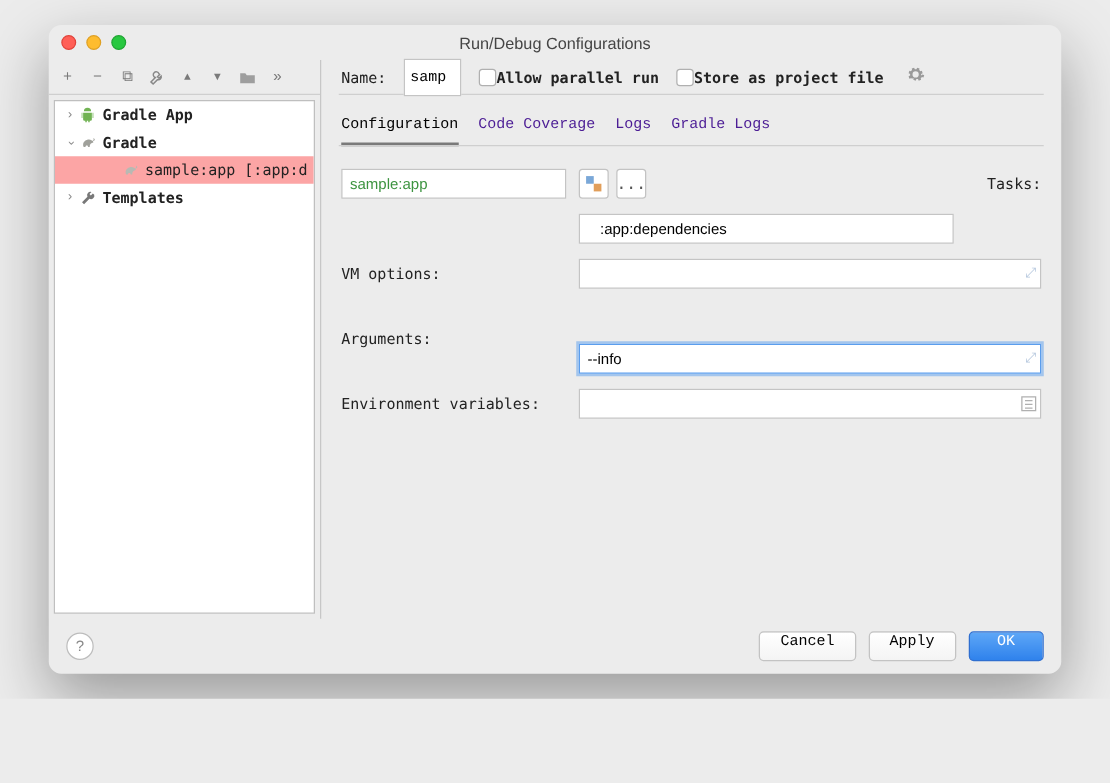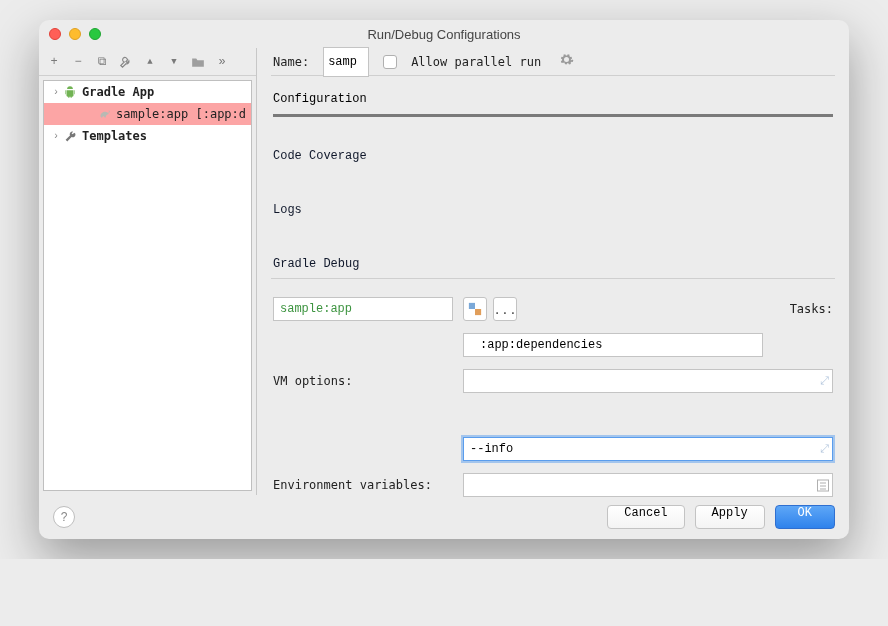--- a/index.html
+++ b/index.html
@@ -114,54 +114,54 @@
     height: 20px;
     border: 1px solid #c4c4c4;
     background: #fff;
     padding: 14px 4px;
     font-family: inherit;
     font-size: 12px;
   }
   .checkbox {
     display: inline-flex;
     align-items: center;
-    gap: 14px;
+    gap: 0;
+    font-weight: bold;
   }
   .checkbox .box {
     width: 14px; height: 14px;
     border: 1px solid #b0b0b0;
     border-radius: 3px;
     background: #fff;
   }
   .gear2 { color:#9a9a9a; margin-left:4px; }
   .tabs {
     display: flex;
-    gap: 32px;
+    gap: 16px;
     padding: 16px 2px 0 2px;
-    flex-direction: column;
-  }
-  .tab { cursor: pointer; padding-bottom: 8px; color:#0f172a; }
+  }
+  .tab { cursor: pointer; padding-bottom: 8px; color:#4c1d95; }
   .tab.active { border-bottom: 3px solid #7a7a7a; color:#000; }
   .tabunderline { border-top:1px solid #cfcfcf; margin-top:-1px; }
   .form {
     padding: 18px 2px 0 2px;
     display: grid;
     grid-template-columns: 180px 1fr auto;
     column-gap: 10px;
     row-gap: 12px;
     align-items: center;
   }
   .form label { color:#222; }
   .txt {
     width: 100%;
     height: 24px;
     border: 1px solid #c4c4c4;
     background: #fff;
     padding: 0 6px;
-    font-family: Liberation Mono, monospace;
+    font-family: Liberation Sans, sans-serif;
     font-size: 12px;
   }
   .txt.green { color: #3d9440; }
   .txt.focused { border: 1px solid #5a9ded; box-shadow: 0 0 0 2px rgba(90,157,237,0.5); outline:none; }
   .expand-btn {
     position: absolute;
     right: 4px;
     top: 50%;
     transform: translateY(-50%);
     color: #b6c8de;
@@ -258,20 +258,29 @@
         <div class="tree">
           <div class="tree-row">
             <span class="arrow">›</span>
             <span class="node-icon android-icon">
               <svg width="14" height="14" viewBox="0 0 24 24" fill="#71b353">
                   <path d="M6 9h12v9a2 2 0 0 1-2 2h-1v2h-2v-2h-2v2H9v-2H8a2 2 0 0 1-2-2V9zm1-2a5 5 0 0 1 10 0H7zm-3 2h1v7H4V9zm15 0h1v7h-1V9z"></path>
                 </svg>
             </span>
             <span class="bold lbl">Gradle App</span>
           </div>
+          <div class="tree-row">
+            <span class="arrow" style="transform:rotate(90deg);">›</span>
+            <span class="node-icon gradle-icon">
+              <svg width="14" height="14" viewBox="0 0 24 24" fill="#a0a19b">
+                  <path d="M20 6c1 0 2 1 2 2s-1 2-2 2c-2 0-3-2-6-2-4 0-8 3-8 7 0 1 0 2 1 3h2l1-2h2l1 2h2c0-4 2-5 5-6 0-1-1-2 0-3 1-1 0-3 0-3z"></path>
+                </svg>
+            </span>
+            <span class="bold lbl">Gradle</span>
+          </div>
           <div class="tree-row level2 selected">
             <span class="node-icon gradle-icon">
               <svg width="14" height="14" viewBox="0 0 24 24" fill="#b8b9b3">
                   <path d="M20 6c1 0 2 1 2 2s-1 2-2 2c-2 0-3-2-6-2-4 0-8 3-8 7 0 1 0 2 1 3h2l1-2h2l1 2h2c0-4 2-5 5-6 0-1-1-2 0-3 1-1 0-3 0-3z"></path>
                 </svg>
             </span>
             <span class="lbl">sample:app [:app:d</span>
           </div>
           <div class="tree-row">
             <span class="arrow">›</span>
@@ -286,32 +295,36 @@
       </div>
 
       <div class="rightpane">
         <div class="name-row">
           <span class="lbl">Name:</span>
           <input class="name-input" value="samp" style="">
           <label class="checkbox">
             <span class="box"></span>
             <span class="lbl">Allow parallel run</span>
           </label>
+          <label class="checkbox">
+            <span class="box"></span>
+            <span class="lbl">Store as project file</span>
+          </label>
           <span class="gear2">
             <svg width="15" height="15" viewBox="0 0 24 24" fill="#9a9a9a">
                 <path d="M12 8a4 4 0 1 0 0 8 4 4 0 0 0 0-8zm9 4l2 1-1 3-2-.5a8 8 0 0 1-1.5 1.5l.5 2-3 1-1-2a8 8 0 0 1-2 0l-1 2-3-1 .5-2A8 8 0 0 1 6 17l-2 .5-1-3 2-1a8 8 0 0 1 0-2l-2-1 1-3 2 .5A8 8 0 0 1 7.5 6.5L7 4.5l3-1 1 2a8 8 0 0 1 2 0l1-2 3 1-.5 2A8 8 0 0 1 18 8l2-.5 1 3-2 1a8 8 0 0 1 0 2z"></path>
               </svg>
           </span>
         </div>
 
         <div class="tabs">
           <div class="tab active">Configuration</div>
           <div class="tab">Code Coverage</div>
           <div class="tab">Logs</div>
-          <div class="tab">Gradle Debug</div>
+          <div class="tab">Gradle Logs</div>
         </div>
         <div class="tabunderline"></div>
 
         <div class="form">
           <div class="field-wrap" style="max-width:260px;">
             <input class="txt green" value="sample:app" style="">
           </div>
           <div class="side-btns">
             <div class="minibtn">
               <svg width="14" height="14" viewBox="0 0 16 16">
@@ -328,20 +341,21 @@
           <div class="field-wrap" style="grid-column: 2 / span 2;">
             <input class="txt" style="max-width: 300px; padding-left: 16px;" value=":app:dependencies">
           </div>
 
           <label class="lbl">VM options:</label>
           <div class="field-wrap" style="grid-column: 2 / span 2;">
             <input class="txt" value="" style="">
             <span class="expand-btn">⤢</span>
           </div>
 
+          <label class="lbl">Arguments:</label>
           <div class="field-wrap" style="grid-column: 2 / span 2; margin-top: 32px;">
             <input class="txt focused" value="--info" style="">
             <span class="expand-btn">⤢</span>
           </div>
 
           <label class="lbl">Environment variables:</label>
           <div class="field-wrap" style="grid-column: 2 / span 2;">
             <input class="txt" value="" style="">
             <span class="expand-btn"><span class="list-icon"></span></span>
           </div>

